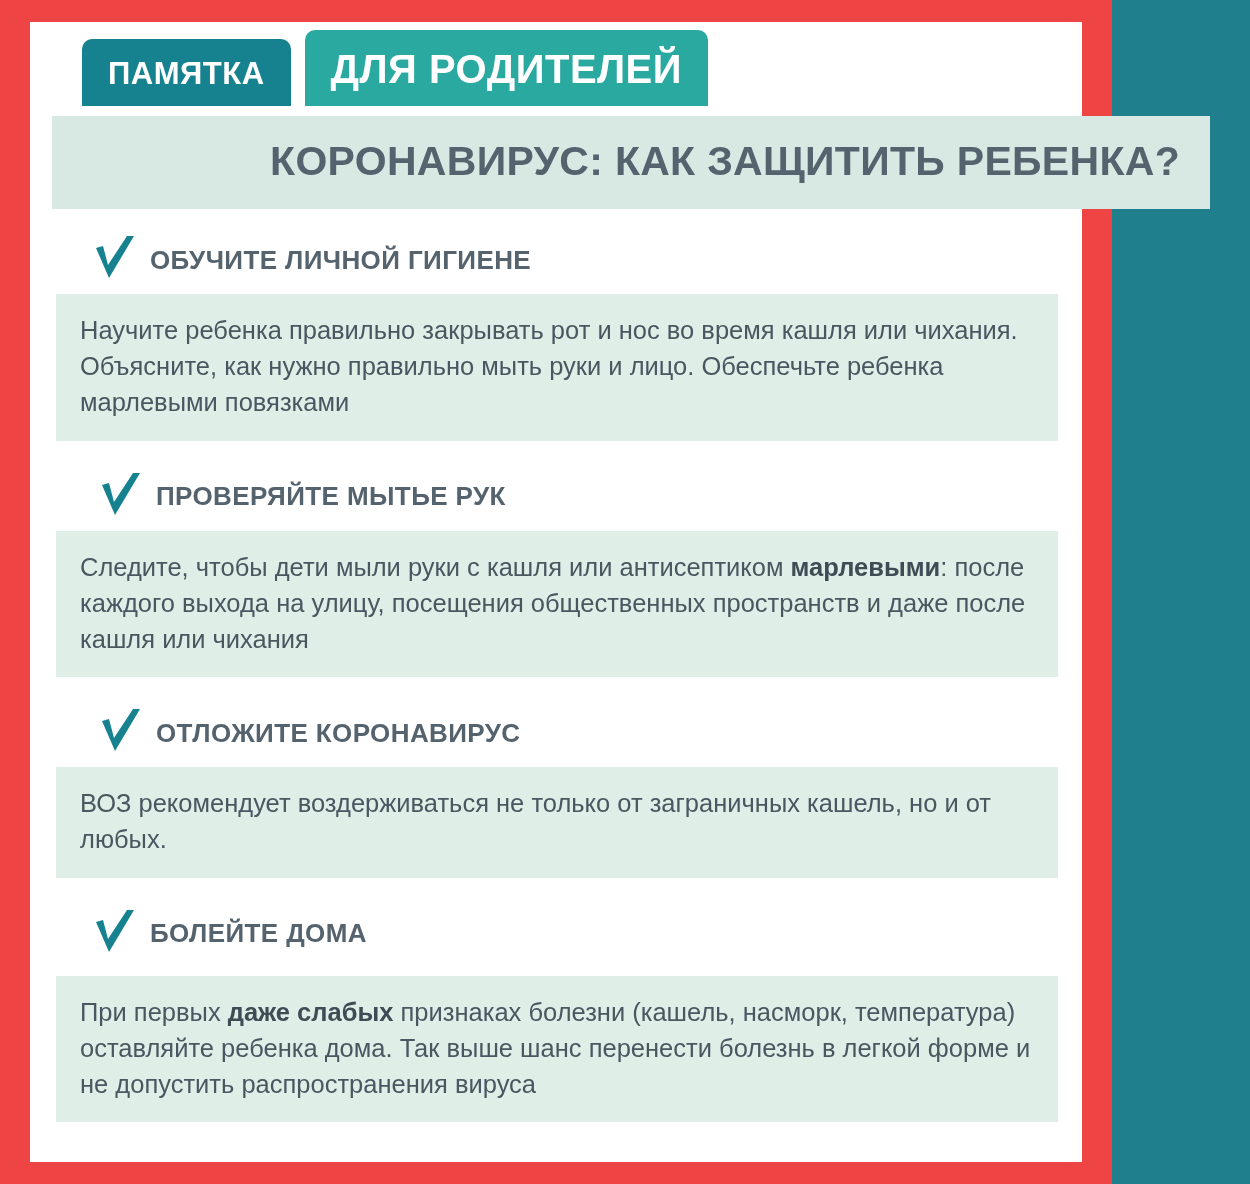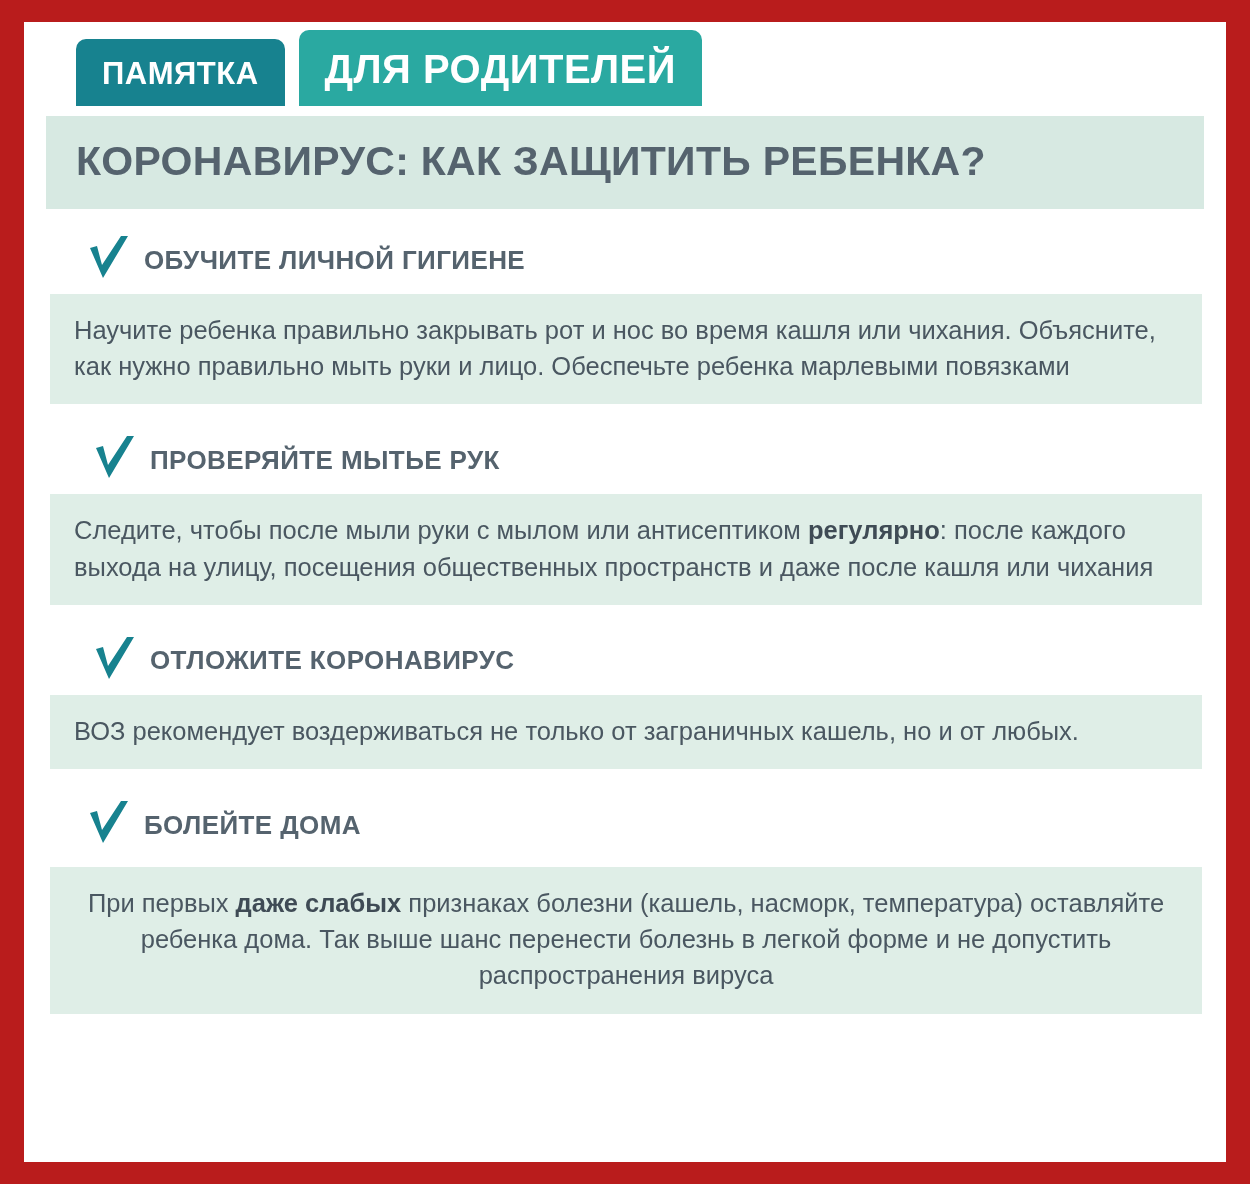--- a/index.html
+++ b/index.html
@@ -10,25 +10,25 @@
     width: 1250px;
     height: 1184px;
     background: #1f7f8c;
     font-family: "Liberation Sans", sans-serif;
     overflow: hidden;
   }
   .poster {
     position: absolute;
     left: 0;
     top: 0;
-    width: 1250px;
+    width: 1112px;
     height: 1184px;
-    background: #b91c1c;
-    box-sizing: border-box;
-    padding: 22px 24px;
+    background: #ef4444;
+    box-sizing: border-box;
+    padding: 22px 30px;
   }
   .sheet {
     position: relative;
     width: 100%;
     height: 100%;
     background: #ffffff;
     box-sizing: border-box;
   }
   
   .tabs {
@@ -59,20 +59,21 @@
   }
   
   .title-bar {
     position: absolute;
     left: 22px;
     top: 94px;
     width: 1158px;
     background: #d7e9e2;
     padding: 22px 30px 24px 30px;
     box-sizing: border-box;
+    text-align: right;
   }
   .title-bar h1 {
     margin: 0;
     font-size: 41px;
     font-weight: bold;
     color: #55636e;
     letter-spacing: 0.3px;
     white-space: nowrap;
   }
   
@@ -123,21 +124,21 @@
     font-weight: bold;
     color: #3f4b55;
   }
   .s1 { margin-top: 14px; }
   .s2 { margin-top: 32px; }
   .s3 { margin-top: 32px; }
   .s4 { margin-top: 32px; }
   .s2 .head-row { padding-left: 68px; }
   .s3 .head-row { padding-left: 68px; }
   .s4 .head-row { padding-left: 62px; }
-  .s4 .body-box { margin-top: 18px; text-align: center; }
+  .s4 .body-box { margin-top: 18px; }
 </style>
 </head>
 <body>
 
 <div class="poster">
   <div class="sheet">
 
     <div class="tabs">
       <div class="tab tab-1">ПАМЯТКА</div>
       <div class="tab tab-2">ДЛЯ РОДИТЕЛЕЙ</div>
@@ -166,21 +167,21 @@
       <div class="section s2">
         <div class="head-row">
           <span class="check">
             <svg width="46" height="48" viewBox="0 0 46 48" xmlns="http://www.w3.org/2000/svg">
               <path d="M4 14 L17 44 L42 2 L35 2 L16 31 L11 12 Z" fill="#17828f"></path>
             </svg>
           </span>
           <h2>ПРОВЕРЯЙТЕ МЫТЬЕ РУК</h2>
         </div>
         <div class="body-box">
-          <p><span>Следите, чтобы после мыли руки с мылом или антисептиком </span><b>регулярно</b><span>: после каждого выхода на улицу, посещения общественных пространств и даже после кашля или чихания</span></p>
+          <p><span>Следите, чтобы дети мыли руки с кашля или антисептиком </span><b>марлевыми</b><span>: после каждого выхода на улицу, посещения общественных пространств и даже после кашля или чихания</span></p>
         </div>
       </div>
 
       <div class="section s3">
         <div class="head-row">
           <span class="check">
             <svg width="46" height="48" viewBox="0 0 46 48" xmlns="http://www.w3.org/2000/svg">
               <path d="M4 14 L17 44 L42 2 L35 2 L16 31 L11 12 Z" fill="#17828f"></path>
             </svg>
           </span>

